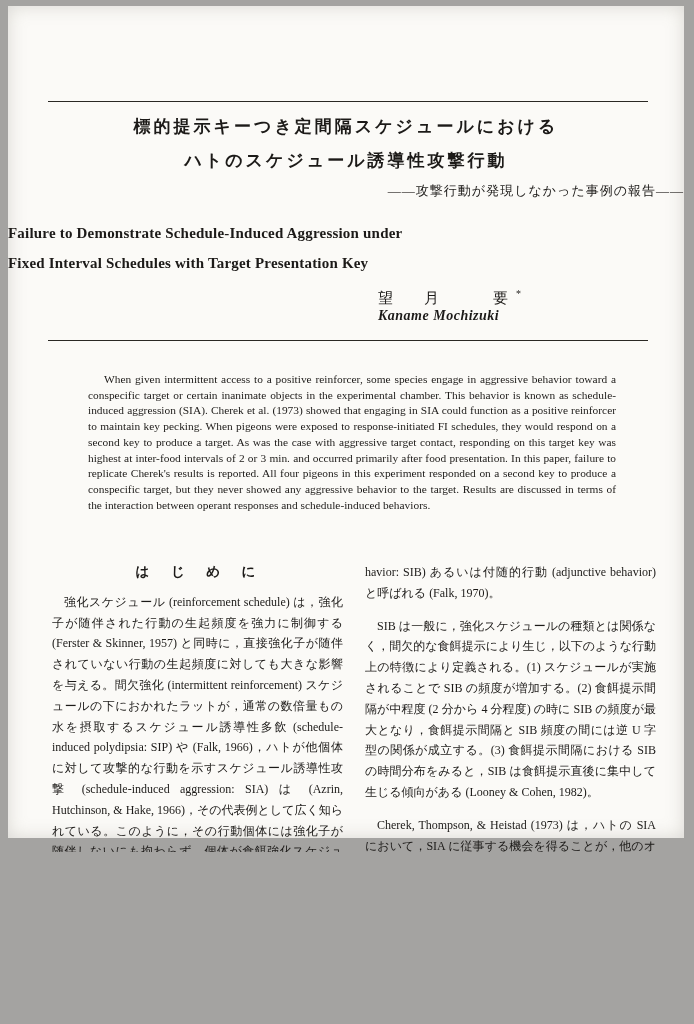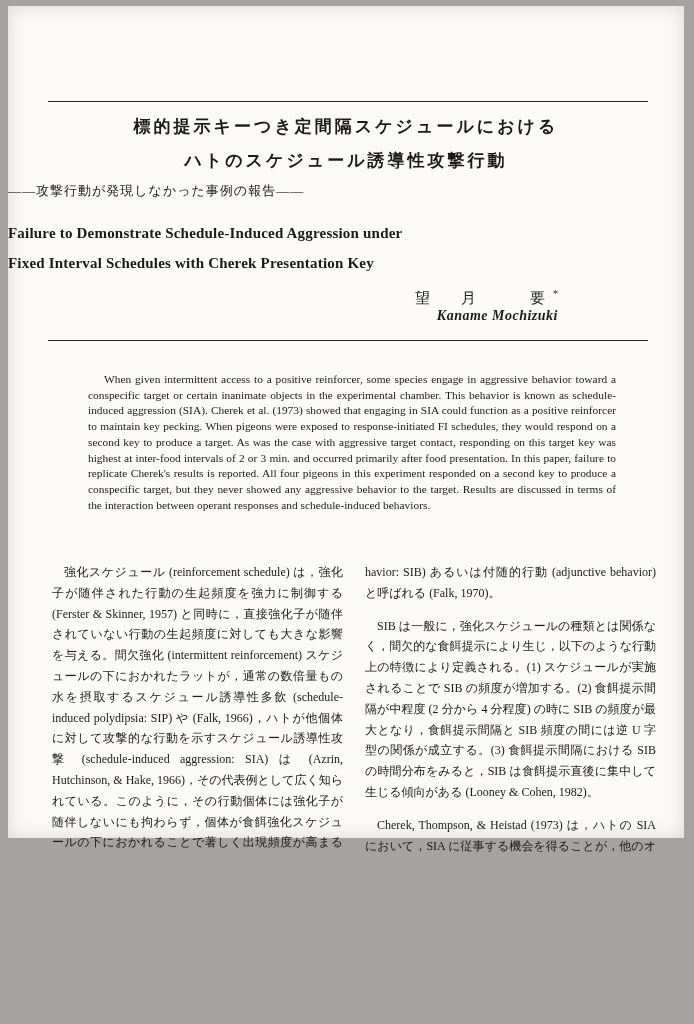--- a/index.html
+++ b/index.html
@@ -30,31 +30,31 @@
   .rule-bottom { top:334px; left:40px; width:600px; }
 
   .title-ja {
     position:absolute; top:104px; left:0; width:100%;
     text-align:center;
     font-size:17px; font-weight:600;
     line-height:34px; letter-spacing:3px;
   }
   .subtitle-ja {
     position:absolute; top:176px; left:0; width:100%;
-    text-align:left;
+    text-align:right;
     font-size:13px; letter-spacing:1px;
   }
   .title-en {
     position:absolute; top:212px; left:0; width:100%;
     font-size:15px; font-weight:600;
     line-height:30px; letter-spacing:.2px;
   }
   .author-block {
     position:absolute; top:282px; left:370px; width:180px;
-    text-align:right;
+    text-align:left;
   }
   .author-ja {
     font-size:15px; letter-spacing:8px; font-weight:500;
     white-space:nowrap;
   }
   .author-ja sup { font-size:10px; letter-spacing:0; }
   .author-en {
     font-style:italic; font-weight:600; font-size:14px;
     letter-spacing:.5px;
   }
@@ -107,37 +107,38 @@
 
     <div class="title-ja">
       <div>標的提示キーつき定間隔スケジュールにおける</div>
       <div>ハトのスケジュール誘導性攻撃行動</div>
     </div>
 
     <div class="subtitle-ja">――攻撃行動が発現しなかった事例の報告――</div>
 
     <div class="title-en">
       <div>Failure to Demonstrate Schedule-Induced Aggression under</div>
-      <div>Fixed Interval Schedules with Cherek Presentation Key</div>
+      <div>Fixed Interval Schedules with Target Presentation Key</div>
     </div>
 
     <div class="author-block">
       <div class="author-ja"><span>望　月　　要</span><sup>*</sup></div>
       <div class="author-en">Kaname Mochizuki</div>
     </div>
 
     <div class="rule rule-bottom"></div>
 
     <div class="abstract">
       <p>When given intermittent access to a positive reinforcer, some species engage in aggressive behavior toward a conspecific target or certain inanimate objects in the experimental chamber.  This behavior is known as schedule-induced aggression (SIA).  Cherek et al. (1973) showed that engaging in SIA could function as a positive reinforcer to maintain key pecking.  When pigeons were exposed to response-initiated FI schedules, they would respond on a second key to produce a target.  As was the case with aggressive target contact, responding on this target key was highest at inter-food intervals of 2 or 3 min. and occurred primarily after food presentation.  In this paper, failure to replicate Cherek's results is reported.  All four pigeons in this experiment responded on a second key to produce a conspecific target, but they never showed any aggressive behavior to the target.  Results are discussed in terms of the interaction between operant responses and schedule-induced behaviors.</p>
     </div>
 
     <div class="columns">
 
       <div class="col col-left">
+        <div class="intro-heading">は　じ　め　に</div>
         <p class="jp-par">強化スケジュール (reinforcement schedule) は，強化子が随伴された行動の生起頻度を強力に制御する (Ferster &amp; Skinner, 1957) と同時に，直接強化子が随伴されていない行動の生起頻度に対しても大きな影響を与える。間欠強化 (intermittent reinforcement) スケジュールの下におかれたラットが，通常の数倍量もの水を摂取するスケジュール誘導性多飲 (schedule-induced polydipsia: SIP) や (Falk, 1966)，ハトが他個体に対して攻撃的な行動を示すスケジュール誘導性攻撃 (schedule-induced aggression: SIA) は (Azrin, Hutchinson, &amp; Hake, 1966)，その代表例として広く知られている。このように，その行動個体には強化子が随伴しないにも拘わらず，個体が食餌強化スケジュールの下におかれることで著しく出現頻度が高まる行動は，一般にスケジュール誘導性行動 (schedule-induced be-</p>
         <div class="footnote">
           <div class="footnote-rule"></div>
         </div>
       </div>
 
       <div class="col col-right">
         <p class="jp-par no-indent">havior: SIB) あるいは付随的行動 (adjunctive behavior) と呼ばれる (Falk, 1970)。</p>
         <p class="jp-par">SIB は一般に，強化スケジュールの種類とは関係なく，間欠的な食餌提示により生じ，以下のような行動上の特徴により定義される。(1) スケジュールが実施されることで SIB の頻度が増加する。(2) 食餌提示間隔が中程度 (2 分から 4 分程度) の時に SIB の頻度が最大となり，食餌提示間隔と SIB 頻度の間には逆 U 字型の関係が成立する。(3) 食餌提示間隔における SIB の時間分布をみると，SIB は食餌提示直後に集中して生じる傾向がある (Looney &amp; Cohen, 1982)。</p>
         <p class="jp-par">Cherek, Thompson, &amp; Heistad (1973) は，ハトの SIA において，SIA に従事する機会を得ることが，他のオペラント行動の強化子として機能することを示した。Cherek らは，定間隔 (fixed-interval: FI) ないし定時間 (fixed-time: FT) スケジュールにより間欠的に食餌強化される反応キーの他に，もう1つの反応キーを設けた。被験体がこのキーに 1 回ないし 2 回反応すると，攻撃標的との間の透明な仕切りが開き，被験体ハトは標</p>

